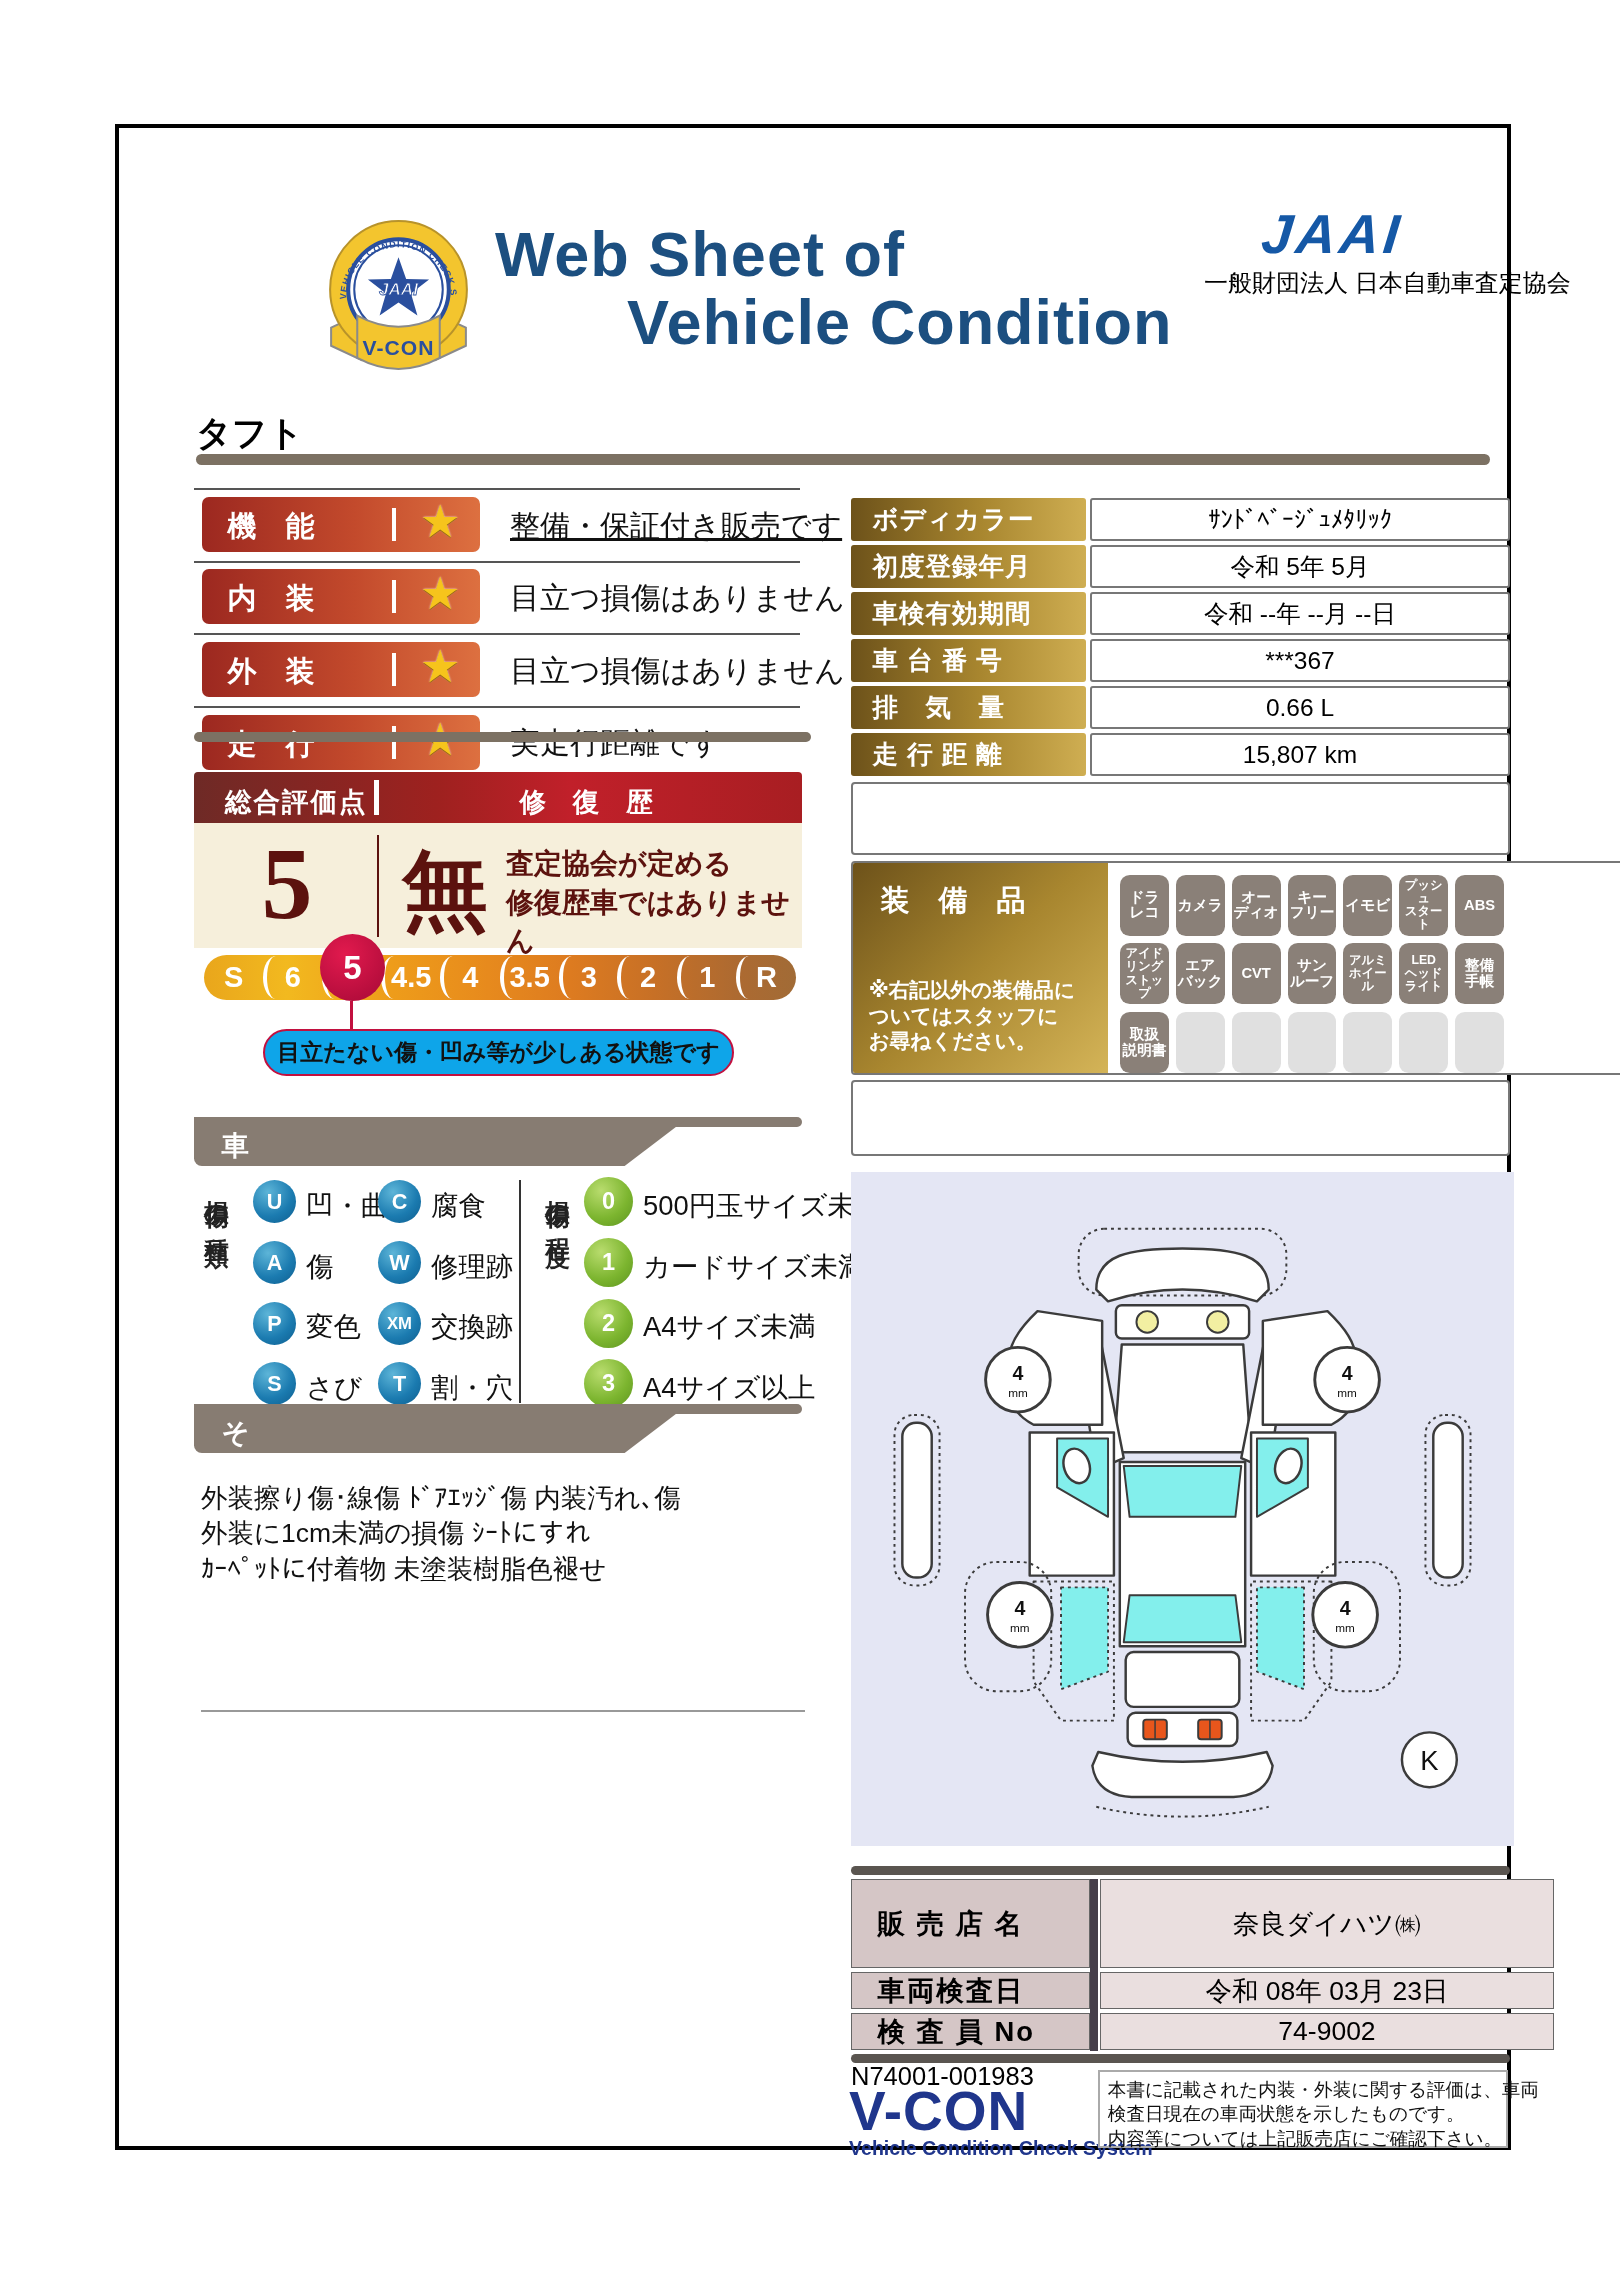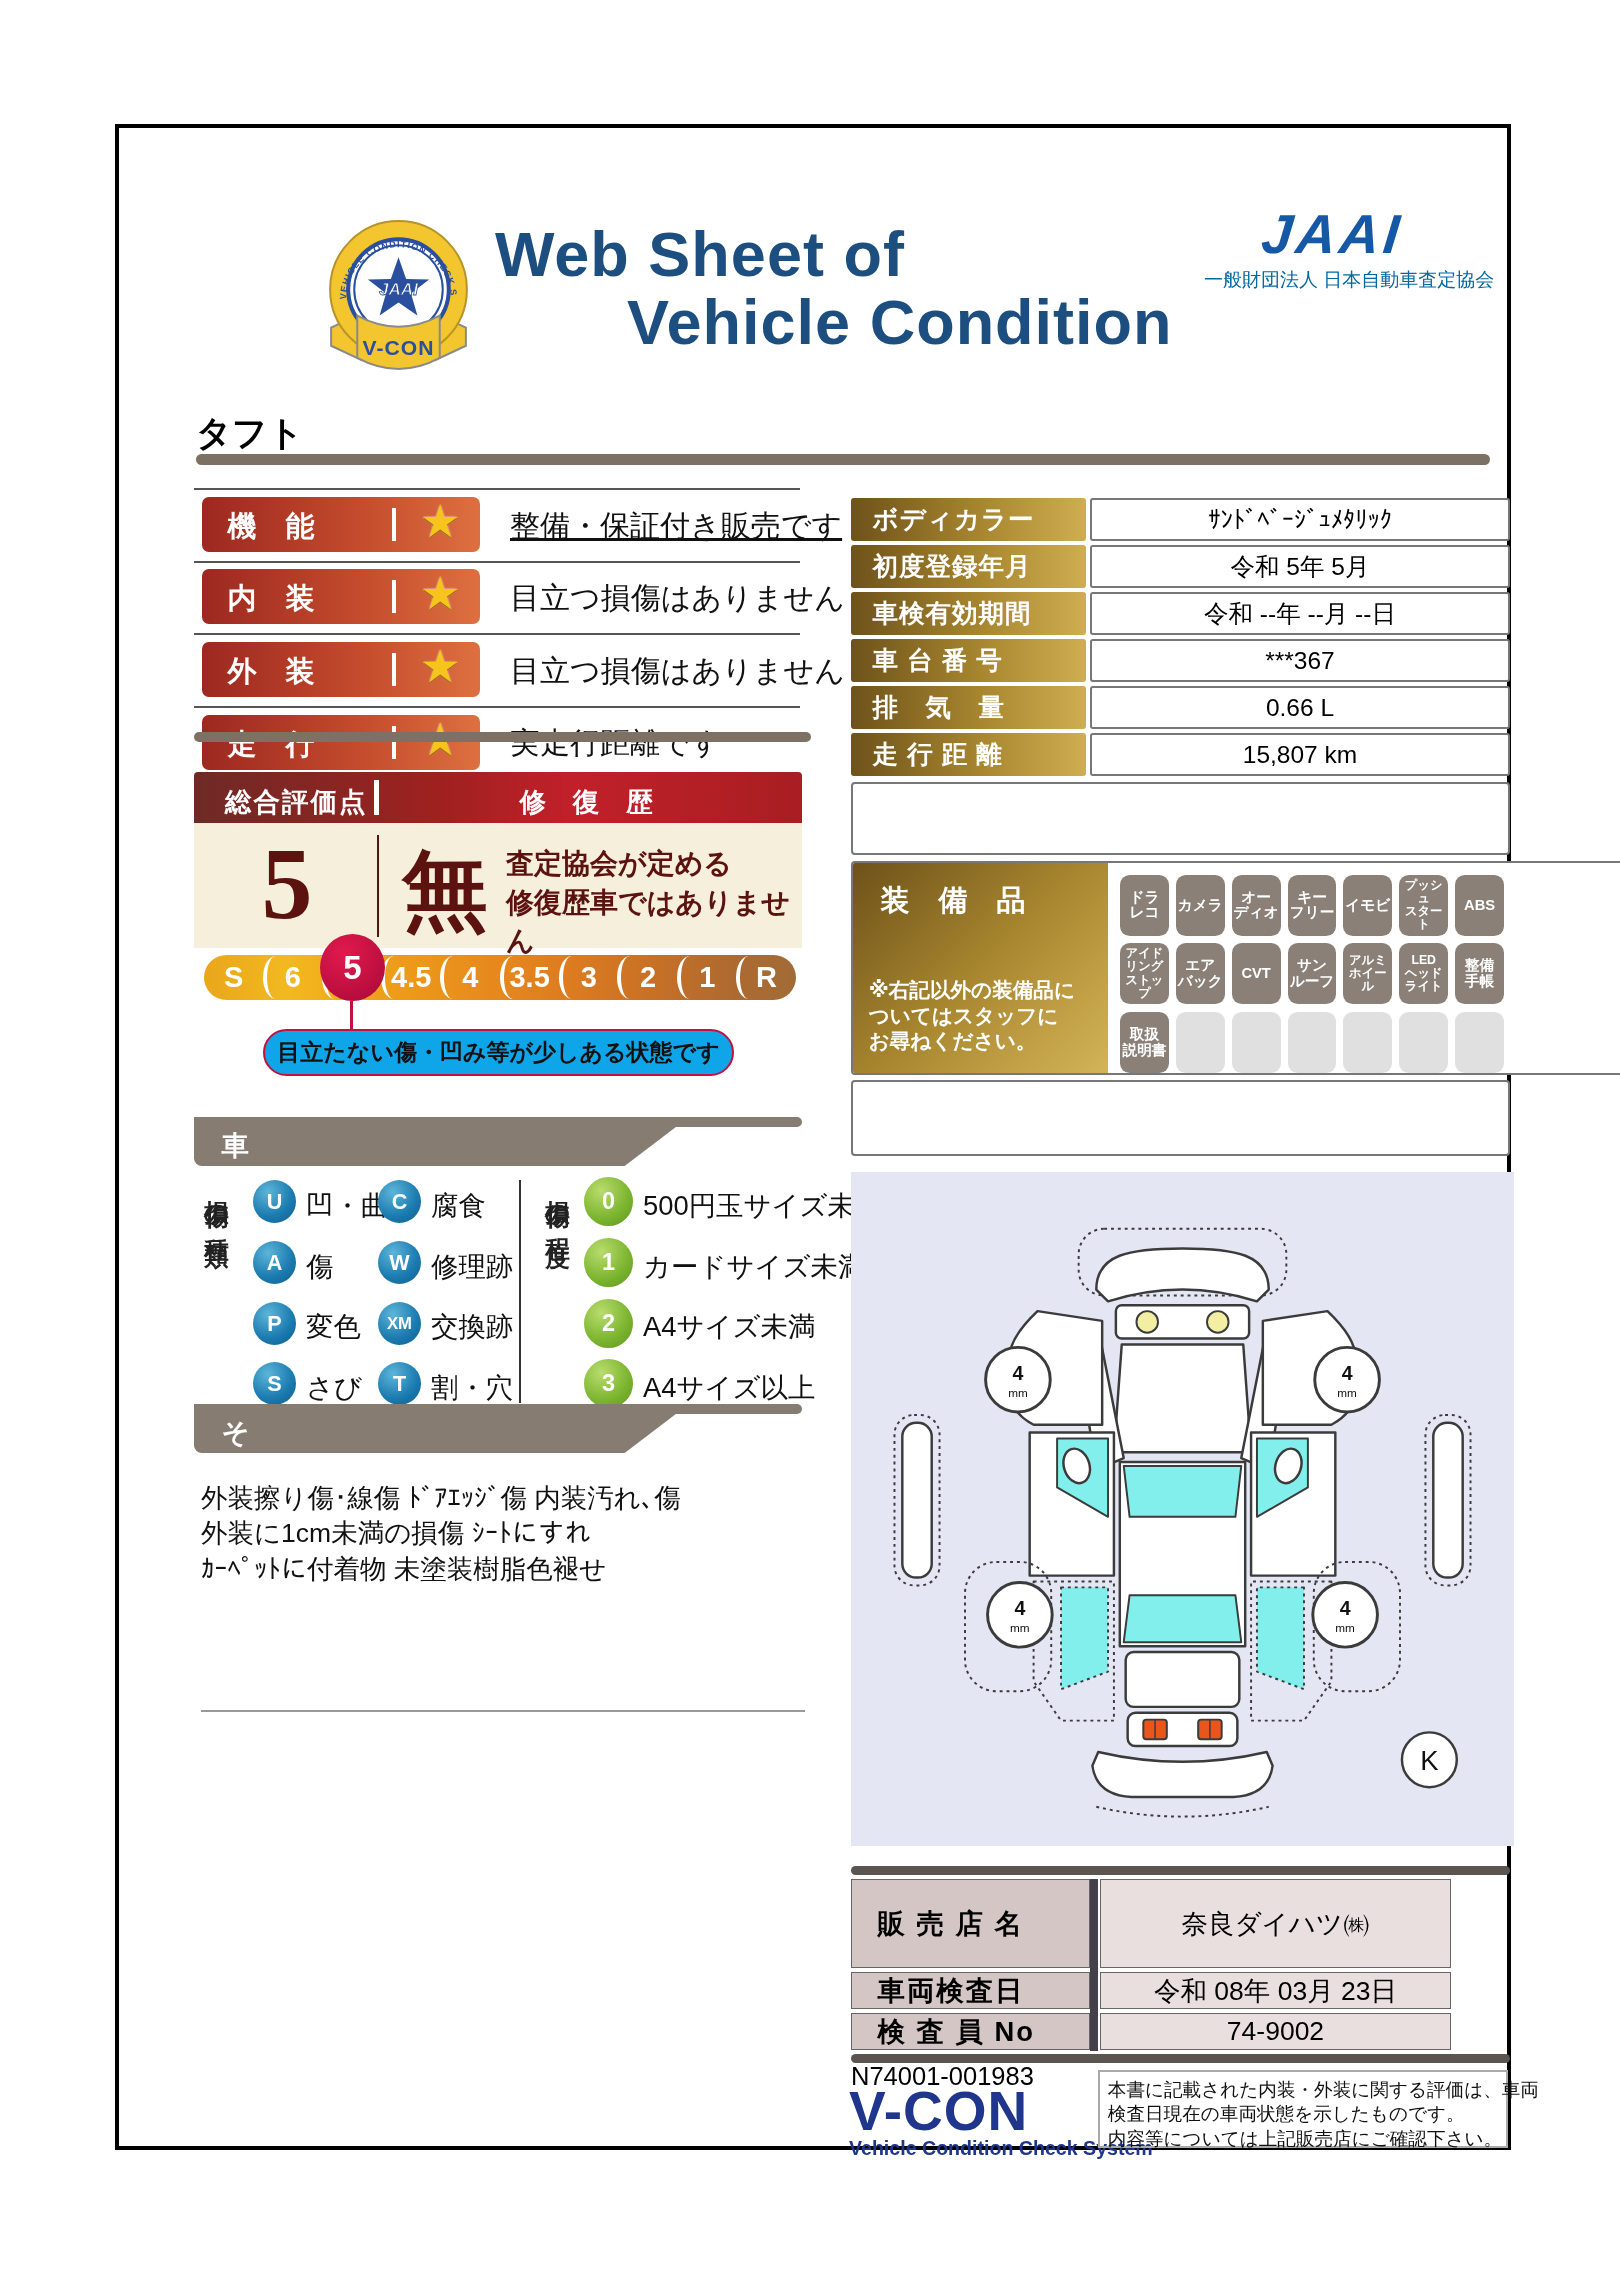--- a/index.html
+++ b/index.html
@@ -5,21 +5,21 @@
   html,body{margin:0;padding:0;background:#fff;}
   .page{position:relative;width:1620px;height:2292px;background:#fff;
         font-family:"Liberation Sans","DejaVu Sans",sans-serif;color:#111;overflow:hidden;}
   .abs{position:absolute;}
   .frame{left:115px;top:124px;width:1388px;height:2018px;border:4.9px solid #000;}
 
   
   .title1{left:495px;top:218px;font-size:63px;font-weight:bold;color:#1c4f80;letter-spacing:1px;}
   .title2{left:627px;top:286px;font-size:63px;font-weight:bold;color:#1c4f80;letter-spacing:1px;}
   .jaai{left:1262px;top:202px;font-size:55px;font-weight:900;font-style:italic;color:#1558a6;letter-spacing:3.9px;transform:skewX(-6deg);}
-  .jaai-sub{left:1204px;top:267px;font-size:19px;color:#0369a1;}
+  .jaai-sub{left:1204px;top:267px;font-size:24px;color:#000000;}
   .vehicle-name{left:196px;top:410px;font-size:35px;font-weight:bold;color:#000;}
   .top-bar{left:196px;top:454px;width:1294px;height:10.8px;background:#7c7163;border-radius:5.9px;}
 
   
   .hline{left:194px;width:606px;height:2px;background:#555;}
   .rate-bar{left:202px;width:278px;height:55px;border-radius:6.9px;
             background:linear-gradient(90deg,#9c2820,#c34a2c 55%,#dd7040);}
   .rate-label{position:absolute;left:25.5px;top:9.8px;font-size:29px;font-weight:bold;color:#fff;}
   .rate-div{position:absolute;left:190px;top:10.8px;width:3.9px;height:33px;background:#fff;}
   .rate-star{position:absolute;left:218px;top:-2px;font-size:45px;color:#f6c41c;
@@ -95,21 +95,21 @@
   .other-line{left:201px;font-size:26.5px;color:#111;}
   .thin-rule{left:201px;top:1710px;width:604px;height:2px;background:#999;}
 
   
   .car-panel{left:851px;top:1172px;width:663px;height:674px;background:#e4e6f4;}
 
   
   .d-bar{left:851px;width:659px;height:8.8px;background:#5a5550;border-radius:4.9px;}
   .d-label{left:851px;width:239px;background:#d5c6c6;border:1px solid #666;box-sizing:border-box;
            display:flex;align-items:center;padding-left:25.5px;font-size:27.4px;font-weight:bold;color:#000;letter-spacing:2px;}
-  .d-value{left:1100px;width:351px;background:#eadfdf;border:1px solid #666;box-sizing:border-box;
+  .d-value{left:1100px;width:454px;background:#eadfdf;border:1px solid #666;box-sizing:border-box;
            display:flex;align-items:center;justify-content:center;font-size:26.5px;color:#000;}
   .d-div{left:1090px;top:1879px;width:7.8px;height:172px;background:#453f4a;z-index:2;}
 
   
   .serial{left:851px;top:2062px;font-size:25.5px;color:#000;}
   .vcon{left:849px;top:2084px;font-size:55px;font-weight:900;color:#20368c;letter-spacing:1px;line-height:1;}
   .vcon-sub{left:849px;top:2137px;font-size:19.6px;font-weight:bold;color:#20368c;}
   .foot-note{left:1098px;top:2070px;width:410px;height:78px;border:2px solid #aaa;box-sizing:border-box;
              padding:5.9px 7.8px;font-size:18.6px;color:#111;line-height:1.32;}
   .foot-note div{white-space:nowrap;}

